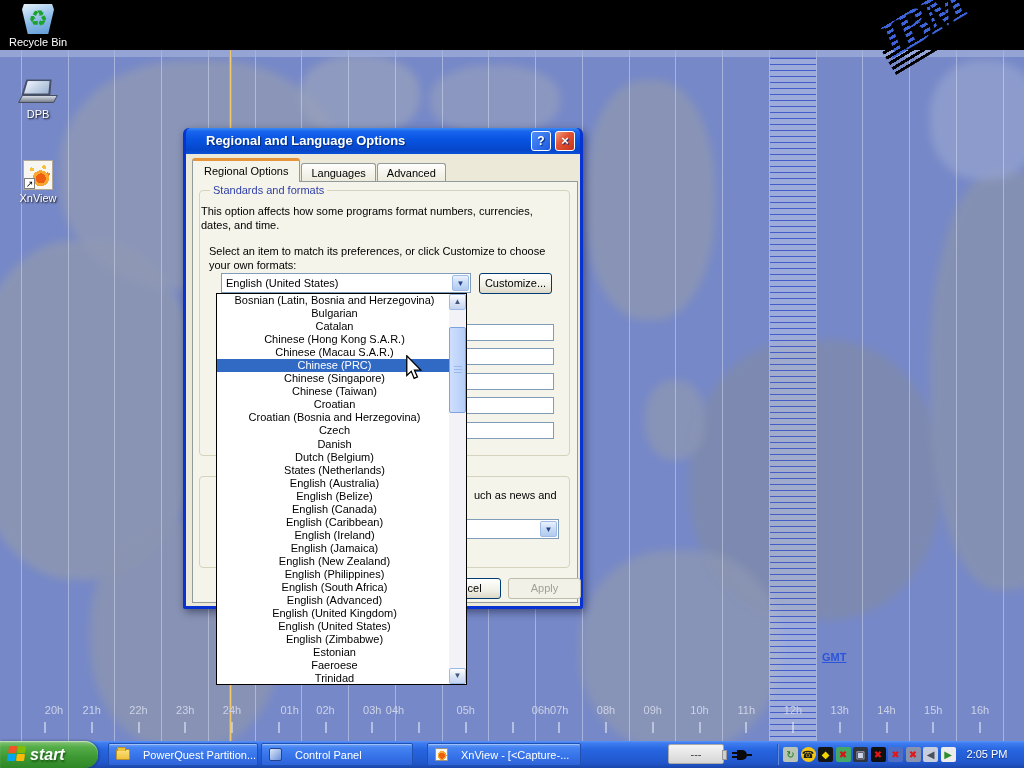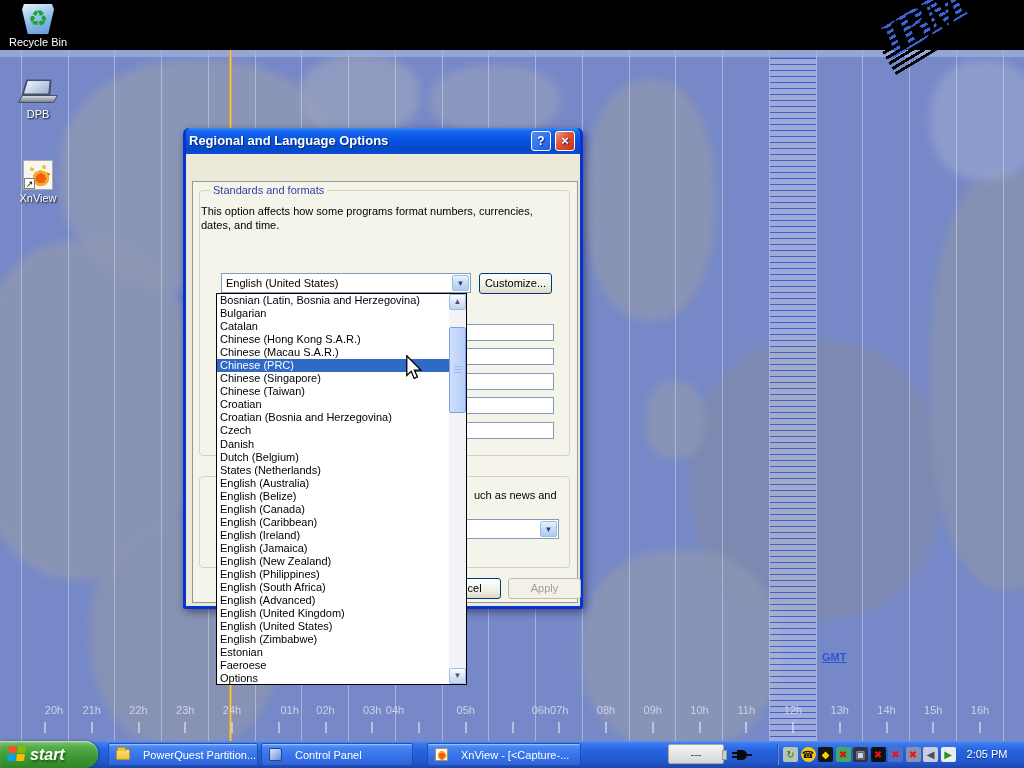--- a/index.html
+++ b/index.html
@@ -38,21 +38,21 @@
                      radial-gradient(circle at 28% 30%, #f6c23c 0 2px, rgba(0,0,0,0) 2px),
                      radial-gradient(circle at 72% 22%, #f6c23c 0 2px, rgba(0,0,0,0) 2px),
                      radial-gradient(circle at 85% 48%, #e88820 0 2px, rgba(0,0,0,0) 2px); }
   .xn-shortcut { position:absolute; left:0; bottom:0; width:11px; height:11px; background:#fff; border:1px solid #808080; font-size:9px; line-height:10px; color:#000; }
 
   
   .dialog { position:absolute; left:183px; top:128px; width:400px; height:481px; z-index:10;
     background:#0733d2; padding:0 3px 3px; border-radius:6px 6px 2px 2px; box-shadow:2px 3px 8px rgba(0,0,20,.45); }
   .titlebar { height:26px; border-radius:5px 5px 0 0; position:relative;
     background:linear-gradient(180deg,#3a8af5 0%,#1764ee 14%,#0854e2 45%,#0646c8 85%,#0a51d8 100%);
-    color:#fff; font-weight:bold; font-size:13px; line-height:26px; padding-left:3px;
+    color:#fff; font-weight:bold; font-size:13px; line-height:26px; padding-left:20px;
     text-shadow:1px 1px 1px #052a70; }
   .tb-btn { position:absolute; top:3px; width:20px; height:20px; border-radius:3px; border:1px solid #fff;
     color:#fff; font-weight:bold; text-align:center; line-height:18px; font-size:12px; }
   .tb-help { right:29px; background:linear-gradient(135deg,#4f8ef8,#1c5ae0); }
   .tb-close { right:5px; background:linear-gradient(135deg,#f0a080,#e25438 40%,#c83218); font-size:13px; }
   .dlg-body { position:relative; width:394px; height:452px; background:#ece9d8; }
 
   .tabs { position:absolute; left:6px; top:6px; height:22px; display:flex; align-items:flex-end; }
   .tab { border:1px solid #919b9c; border-bottom:none; border-radius:3px 3px 0 0; padding:3px 9px 3px;
     background:linear-gradient(#fefefe,#eceada); margin-right:1px; font-size:11px; color:#000; }
@@ -69,21 +69,21 @@
   .combo { position:absolute; height:20px; background:#fff; border:1px solid #7f9db9; font-size:11px; line-height:18px; padding-left:4px; }
   .combo-arrow { position:absolute; right:1px; top:1px; bottom:1px; width:17px; border:1px solid #9ebbe8; border-radius:2px;
     background:linear-gradient(180deg,#eaf2fd,#cbddf5 45%,#b0cbee); color:#27408c; font-size:8px; text-align:center; line-height:16px; }
   .btn { position:absolute; height:21px; border:1px solid #003c74; border-radius:3px; font-size:11px; color:#000;
     background:linear-gradient(180deg,#ffffff,#f1f0e6 60%,#dcd8c8); text-align:center; line-height:19px; }
   .btn.disabled { border-color:#c0bcac; color:#a3a095; background:#f2f1e7; }
   .sample-field { position:absolute; left:271px; width:90px; height:17px; background:#fff; border:1px solid #7f9db9; }
 
   
   .listbox { position:absolute; left:216px; top:293px; width:251px; height:392px; background:#fff; border:1px solid #000; z-index:20; }
-  .list-items { position:absolute; left:0; top:0; right:17px; bottom:0; overflow:hidden; }
+  .list-items { position:absolute; left:0; top:0; right:17px; bottom:0; overflow:hidden;text-align:center; }
   .lrow { height:13.06px; line-height:13px; font-size:11px; padding-left:3px; white-space:nowrap; color:#000; }
   .lrow.selected { background:#316ac5; color:#fff; }
   .scrollcol { position:absolute; top:0; right:0; bottom:0; width:17px; background:#f3f3f7; }
   .sc-btn { position:absolute; left:0; width:17px; height:16px; border:1px solid #9ebbe8; border-radius:2px;
     background:linear-gradient(180deg,#fdfeff,#d8e2f6 60%,#c4d4f0); color:#44587e; font-size:8px; text-align:center; line-height:14px; }
   .sc-up { top:0; } .sc-down { bottom:0; }
   .sc-thumb { position:absolute; left:0; top:33px; width:17px; height:86px; border:1px solid #7da2e0; border-radius:2px;
     background:linear-gradient(90deg,#cfdffe,#b4cef8); }
   .sc-thumb::after { content:""; position:absolute; left:4px; top:38px; width:8px; height:7px;
     background:repeating-linear-gradient(180deg,#9cb8ea 0 1px,transparent 1px 3px); }
@@ -220,26 +220,32 @@
     <div class="dicon-label">XnView</div>
   </div>
 
   <div class="dialog">
     <div class="titlebar">
       <span>Regional and Language Options</span>
       <div class="tb-btn tb-help">?</div>
       <div class="tb-btn tb-close">×</div>
     </div>
     <div class="dlg-body">
+      <div class="tabs" id="tabs">
+          <div class="tab active">Regional Options</div>
+          <div class="tab">Languages</div>
+          <div class="tab">Advanced</div>
+        </div>
       <div class="tab-page">
 
         <div class="groupbox gb-std">
           <div class="gb-legend">Standards and formats</div>
         </div>
         <div class="dlg-text" style="left:8px;top:22px;width:350px;">This option affects how some programs format numbers, currencies, dates, and time.</div>
+        <div class="dlg-text" style="left:16px;top:62px;width:356px;">Select an item to match its preferences, or click Customize to choose your own formats:</div>
 
         <div class="combo" style="left:28px;top:91px;width:250px;">
           <span>English (United States)</span>
           <div class="combo-arrow">▼</div>
         </div>
         <div class="btn" style="left:286px;top:91px;width:73px;">Customize...</div>
 
         <div class="sample-field" style="top:142px;"></div>
         <div class="sample-field" style="top:166px;"></div>
         <div class="sample-field" style="top:191px;"></div>
@@ -282,21 +288,21 @@
         <div class="lrow">English (Jamaica)</div>
         <div class="lrow">English (New Zealand)</div>
         <div class="lrow">English (Philippines)</div>
         <div class="lrow">English (South Africa)</div>
         <div class="lrow">English (Advanced)</div>
         <div class="lrow">English (United Kingdom)</div>
         <div class="lrow">English (United States)</div>
         <div class="lrow">English (Zimbabwe)</div>
         <div class="lrow">Estonian</div>
         <div class="lrow">Faeroese</div>
-        <div class="lrow">Options</div>
+        <div class="lrow">Trinidad</div>
       </div>
     <div class="scrollcol">
       <div class="sc-btn sc-up">▲</div>
       <div class="sc-thumb"></div>
       <div class="sc-btn sc-down">▼</div>
     </div>
   </div>
 
   <div class="cursor">
     <svg width="18" height="26" viewBox="0 0 12 18">

